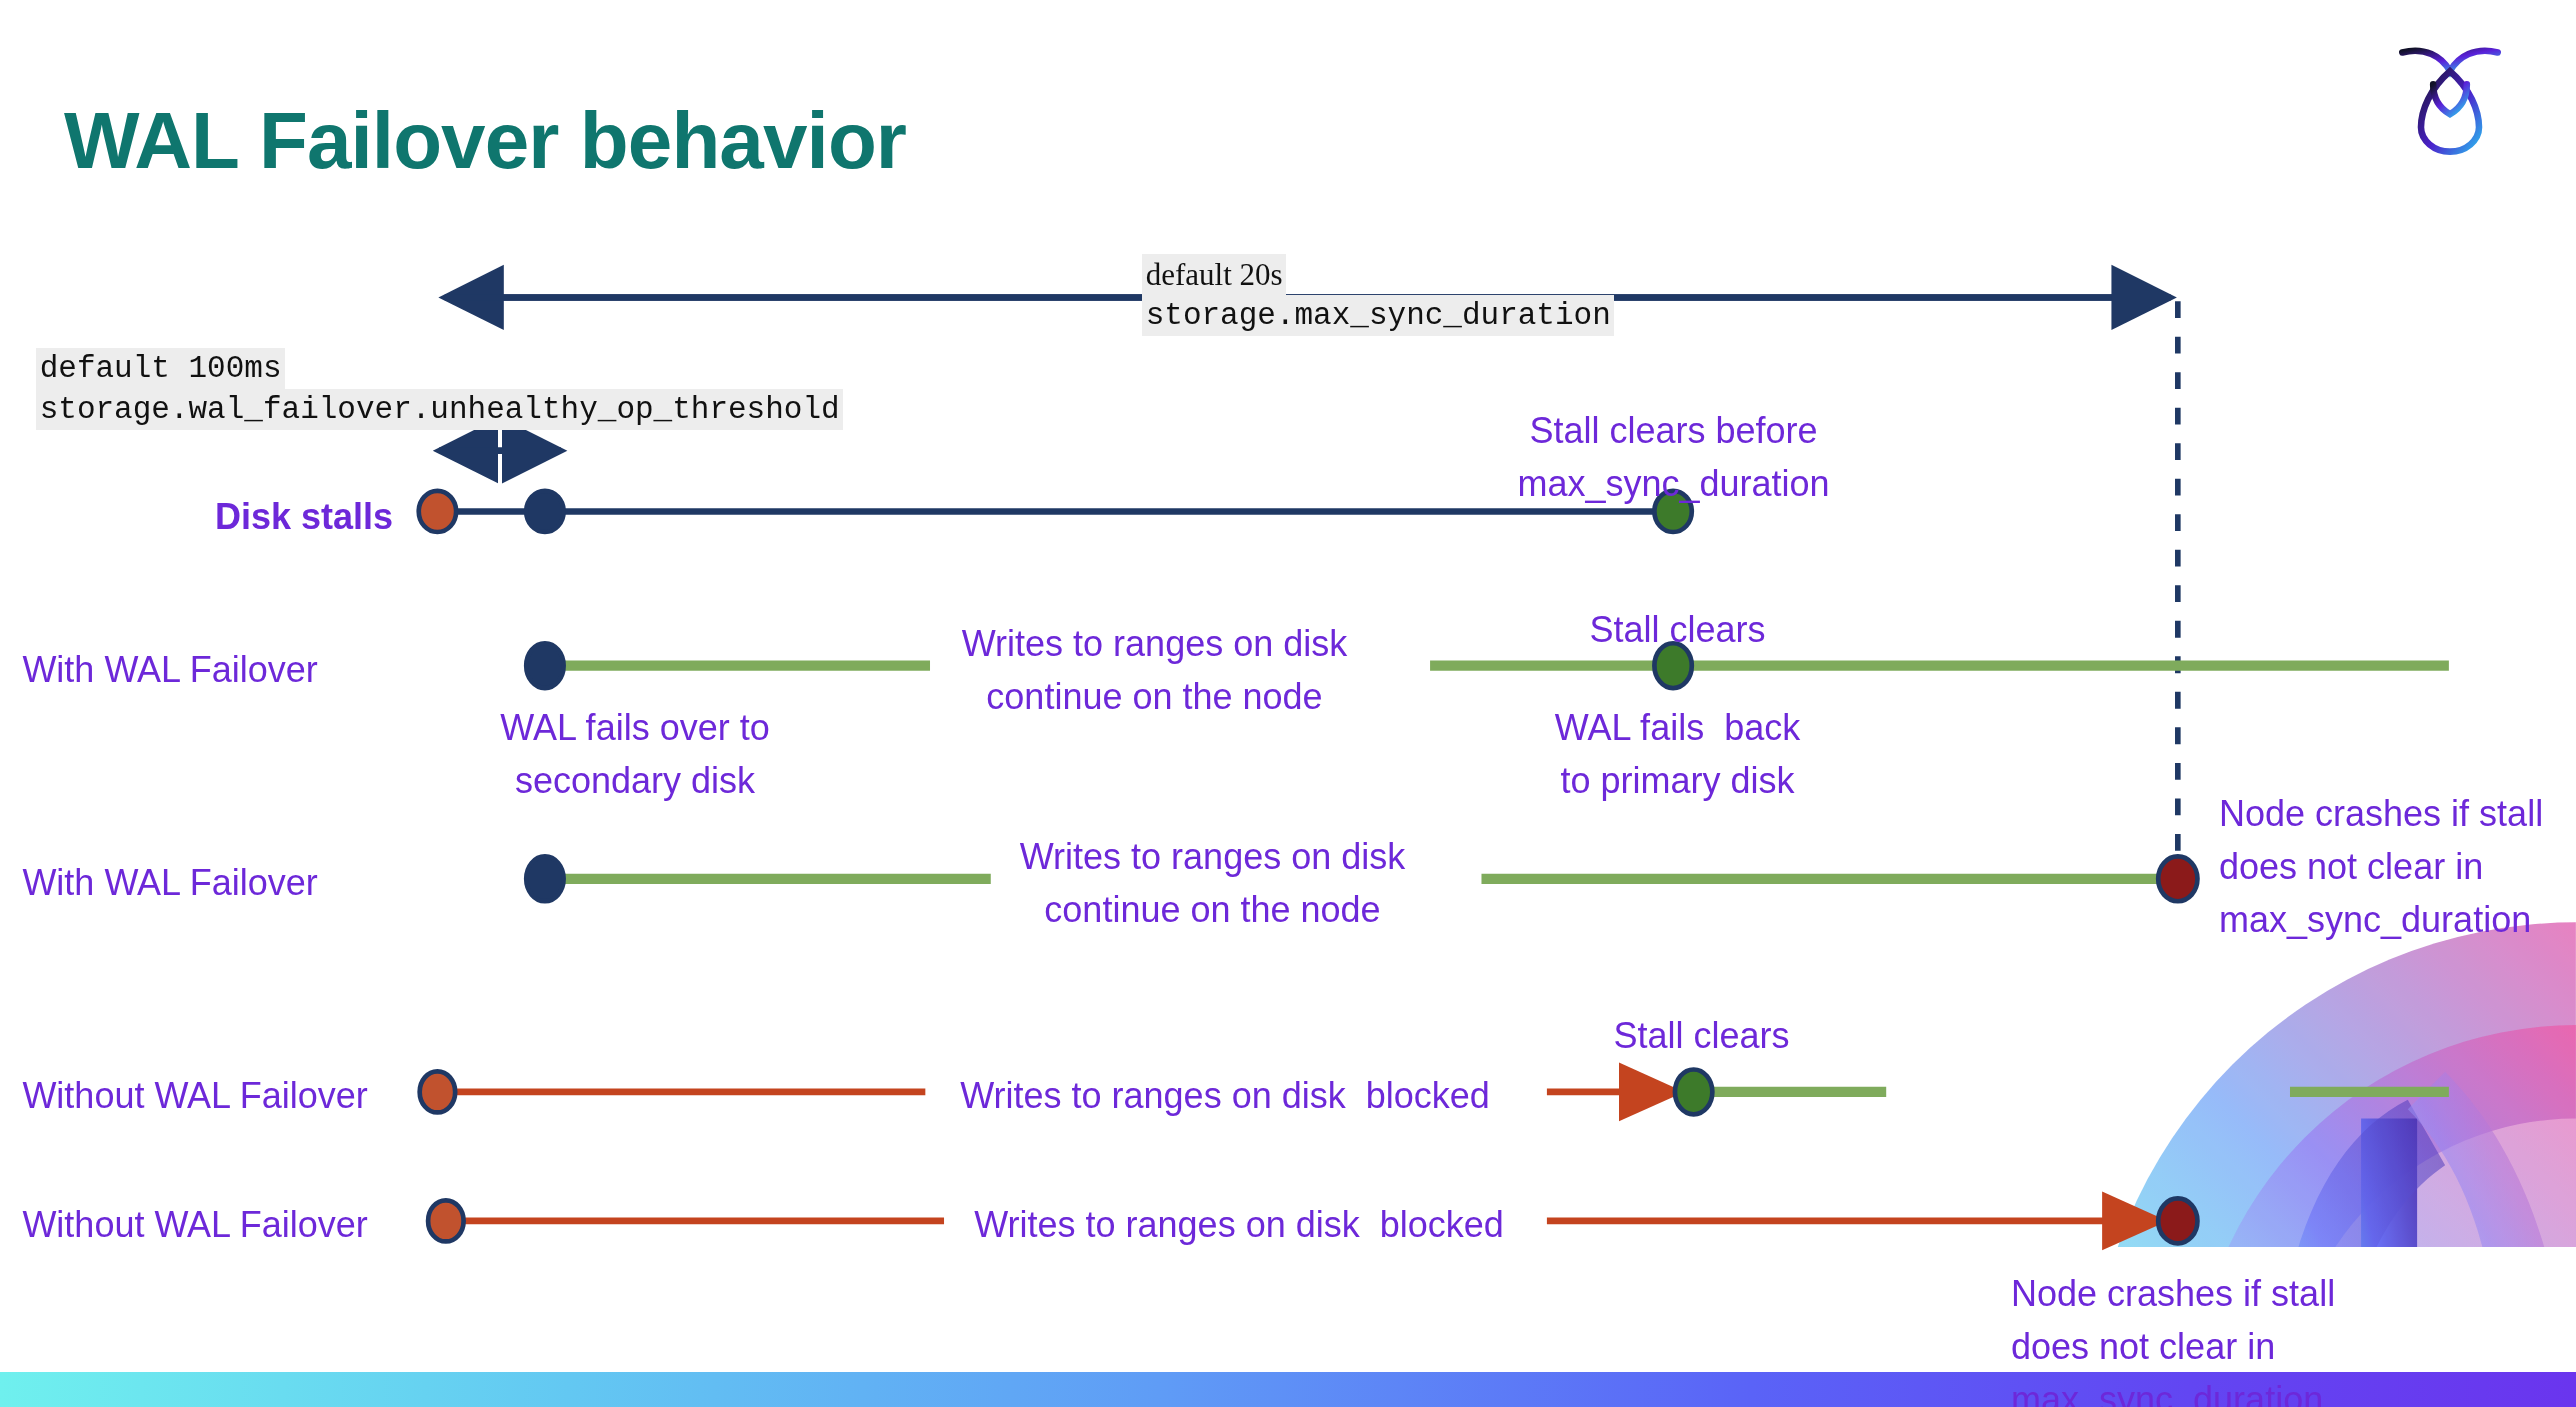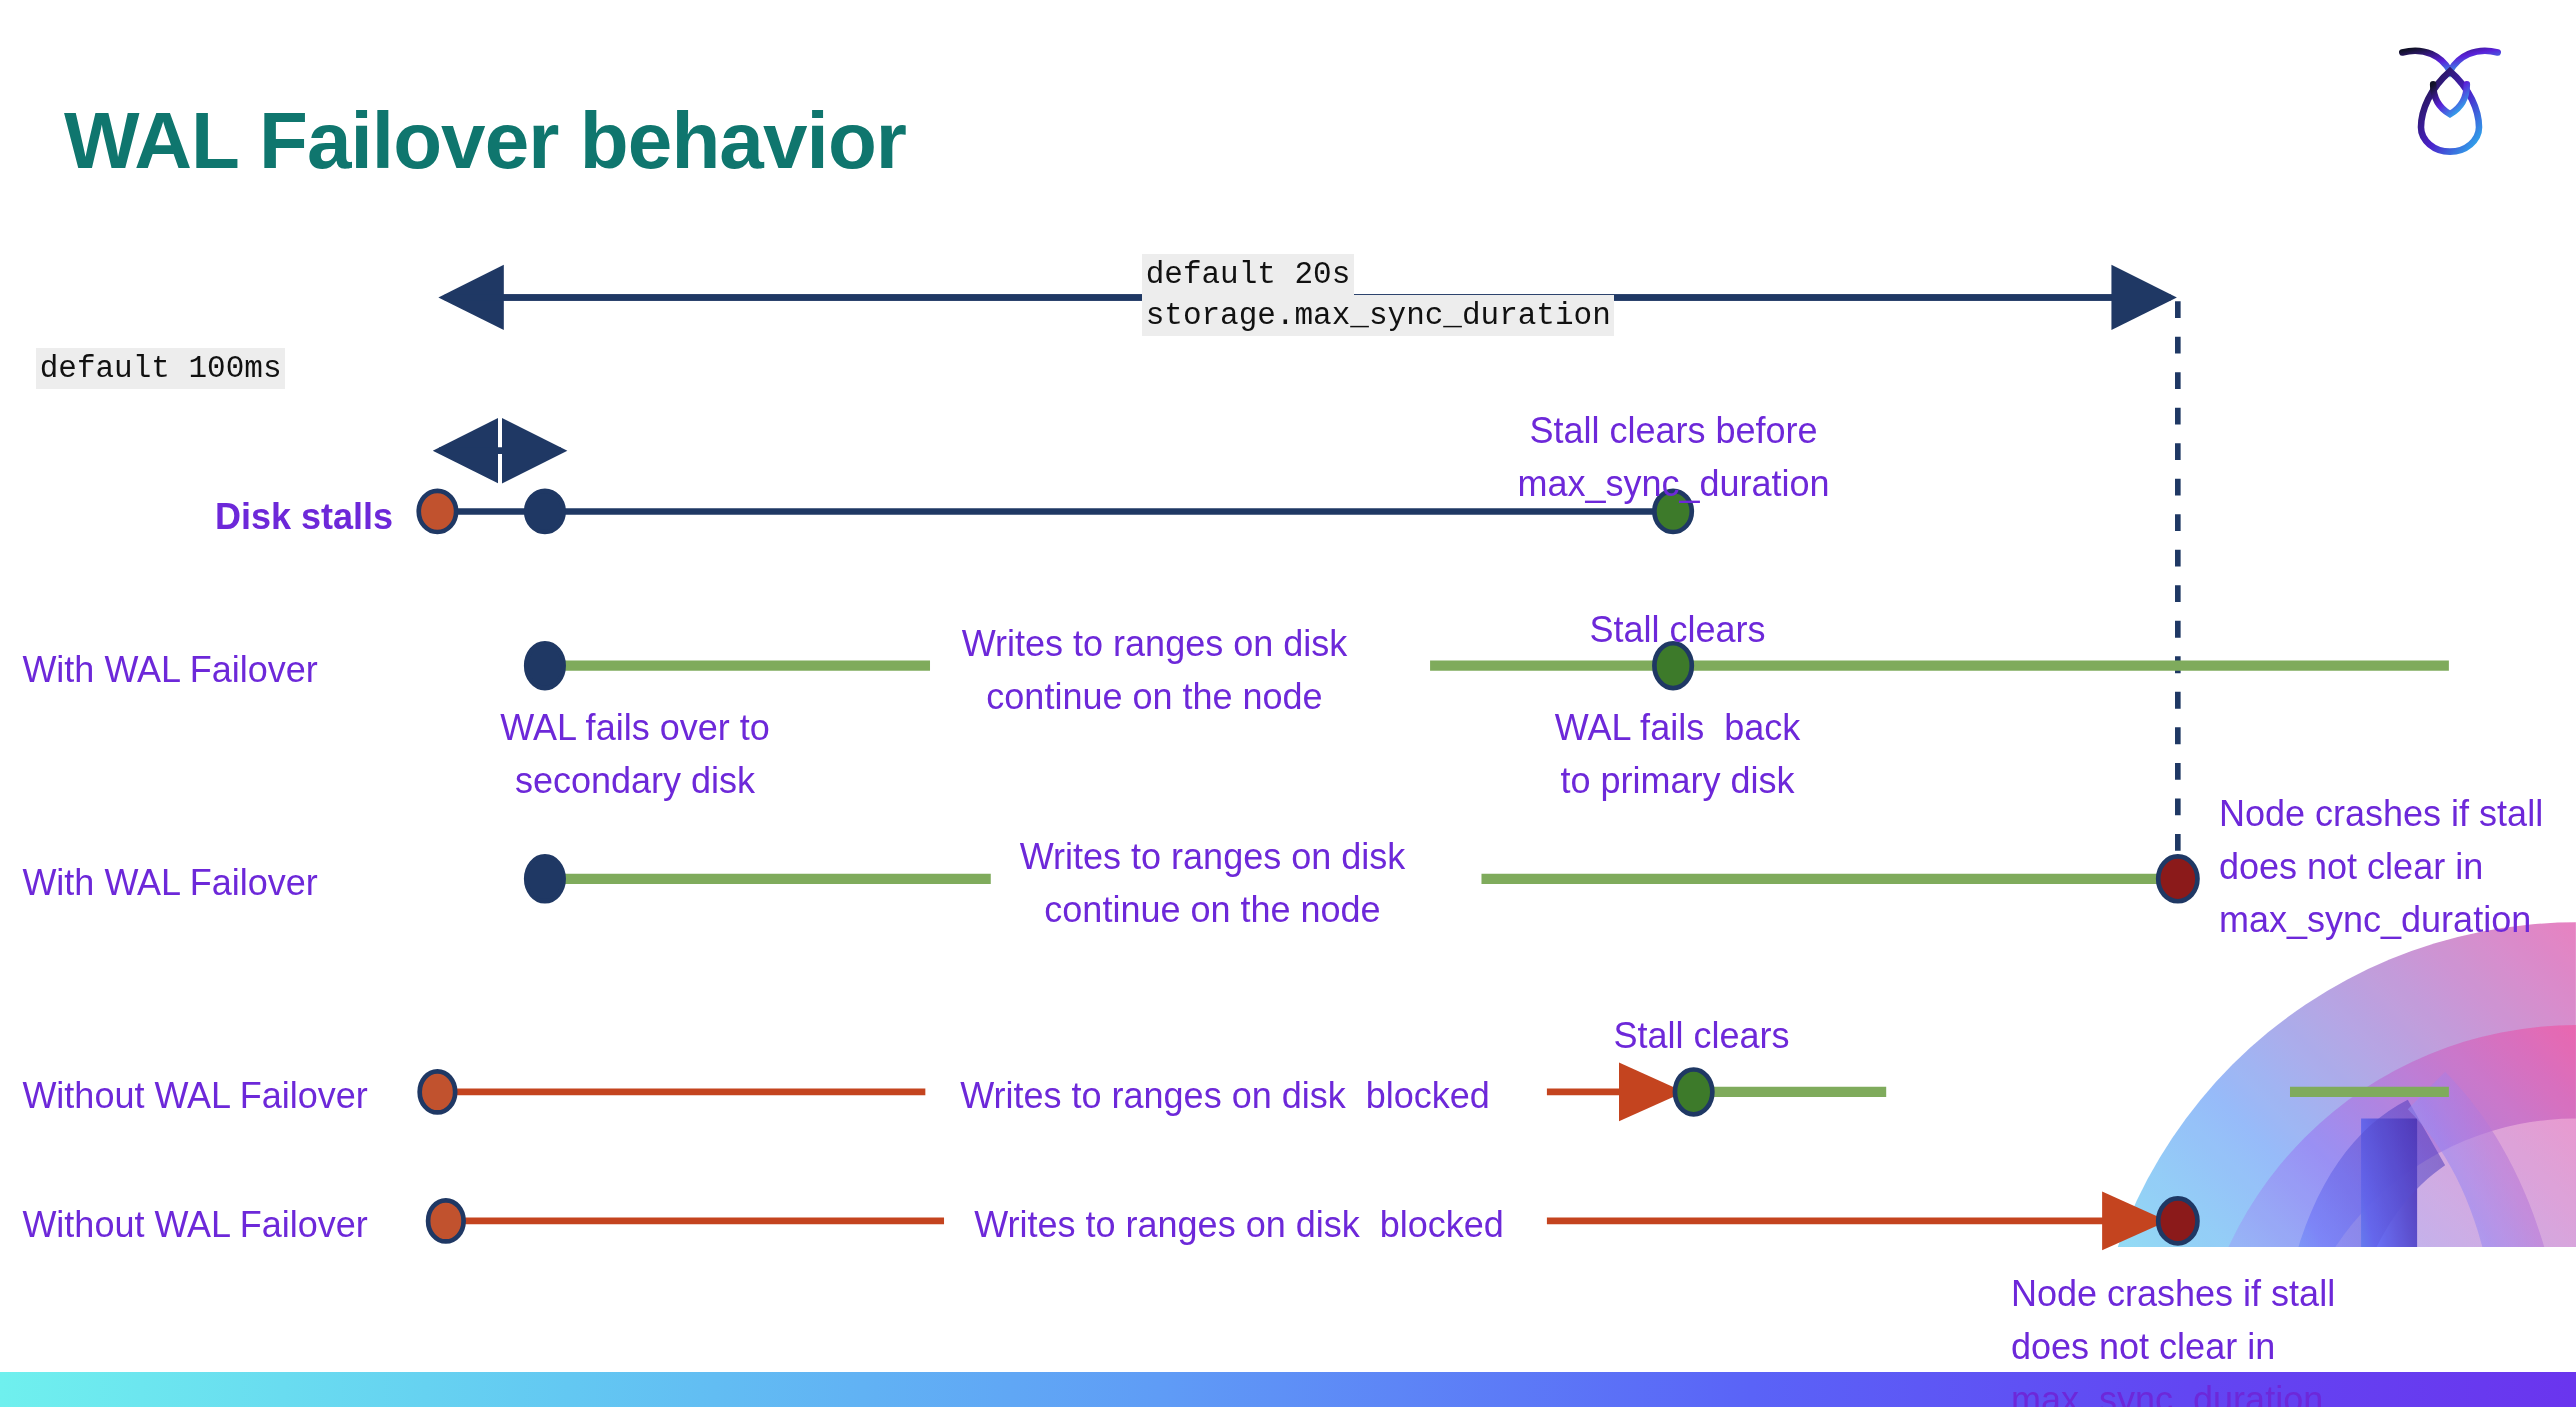--- a/index.html
+++ b/index.html
@@ -177,24 +177,25 @@
     </g>
 
     <g>
       <line x1="477" y1="1306" x2="1010" y2="1306" stroke="#c4441f" stroke-width="7"></line>
       <line x1="1655" y1="1306" x2="2312" y2="1306" stroke="#c4441f" stroke-width="7" marker-end="url(#redArrowR)"></line>
       <ellipse cx="477" cy="1306" rx="19" ry="22" fill="#c1522e" stroke="#1f3864" stroke-width="5"></ellipse>
       <ellipse cx="2330" cy="1306" rx="21" ry="24" fill="#8b1a1a" stroke="#1f3864" stroke-width="5"></ellipse>
     </g>
   </svg>
 
-  <div class="mono" style="left:1142px;top:254px;">default 20s</div>
+  <div class="mono" style="left:1142px;top:254px;font-family:Liberation Serif, serif;">default 20s</div>
   <div class="mono" style="left:1142px;top:295px;">storage.max_sync_duration</div>
 
   <div class="mono" style="left:36px;top:348px;">default 100ms</div>
+  <div class="mono" style="left:36px;top:389px;">storage.wal_failover.unhealthy_op_threshold</div>
 
   <div class="lbl r" style="left:0px;top:490px;width:393px;">Disk stalls</div>
 
   <div class="lbl l" style="left:22.4px;top:643px;width:486px;">With WAL Failover</div>
 
   <div class="lbl l" style="left:22.4px;top:856px;width:486px;">With WAL Failover</div>
 
   <div class="lbl l" style="left:22.4px;top:1069px;width:523px;">Without WAL Failover</div>
 
   <div class="lbl l" style="left:22.4px;top:1198px;width:523px;">Without WAL Failover</div>

